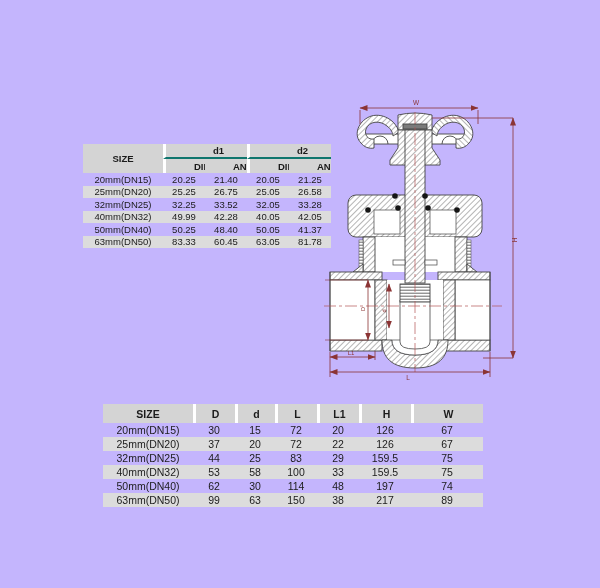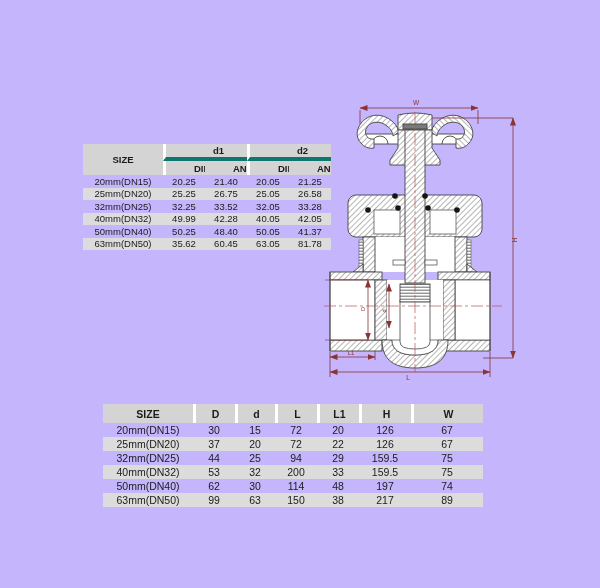--- a/index.html
+++ b/index.html
@@ -5,21 +5,21 @@
   html,body{margin:0;padding:0;background:#fff;}
   .canvas{position:relative;width:600px;height:588px;background:#c4b5fd;overflow:hidden;
           font-family:"Liberation Sans",sans-serif;color:#1b1b1b;}
 
   
   table{border-collapse:separate;border-spacing:0;table-layout:fixed;}
   td,th{padding:0;text-align:center;vertical-align:middle;overflow:hidden;white-space:nowrap;}
 
   .tbl-top{position:absolute;left:83px;top:144px;width:248px;font-size:9.5px;}
   .tbl-top th{background:#d4d4d4;font-weight:bold;font-size:9.5px;}
-  .tbl-top .grp{border-bottom:4px solid #0f766e;height:13px;padding-left:24px;}
+  .tbl-top .grp{border-bottom:2px solid #0f766e;height:13px;padding-left:24px;}
   .tbl-top .sub{height:14px;padding-left:28px;}
   .tbl-top td{height:12.5px;font-size:9.5px;}
   .sep-l{border-left:3px solid #fff;}
   .tbl-top tr.stripe td{background:#dcdcdc;}
 
   .tbl-bot{position:absolute;left:103px;top:404px;width:380px;font-size:10.5px;}
   .tbl-bot th{background:#d4d4d4;font-weight:bold;height:19px;font-size:10.5px;}
   .tbl-bot td{height:14px;}
   .tbl-bot tr.stripe td{background:#dcdcdc;}
 
@@ -82,21 +82,21 @@
     </tr>
     <tr>
       <td>50mm(DN40)</td>
       <td>50.25</td>
       <td>48.40</td>
       <td>50.05</td>
       <td>41.37</td>
     </tr>
     <tr class="stripe">
       <td>63mm(DN50)</td>
-      <td>35.62</td>
+      <td>83.33</td>
       <td>60.45</td>
       <td>63.05</td>
       <td>81.78</td>
     </tr>
   </tbody>
     </table>
 
   <svg class="drawing" viewBox="0 0 210 300">
     <defs>
       <pattern id="hatch" width="4" height="4" patternUnits="userSpaceOnUse" patternTransform="rotate(45)">
@@ -246,30 +246,30 @@
       <td>20</td>
       <td>72</td>
       <td>22</td>
       <td>126</td>
       <td>67</td>
     </tr>
     <tr>
       <td>32mm(DN25)</td>
       <td>44</td>
       <td>25</td>
-      <td>94</td>
+      <td>83</td>
       <td>29</td>
       <td>159.5</td>
       <td>75</td>
     </tr>
     <tr class="stripe">
       <td>40mm(DN32)</td>
       <td>53</td>
-      <td>32</td>
-      <td>200</td>
+      <td>58</td>
+      <td>100</td>
       <td>33</td>
       <td>159.5</td>
       <td>75</td>
     </tr>
     <tr>
       <td>50mm(DN40)</td>
       <td>62</td>
       <td>30</td>
       <td>114</td>
       <td>48</td>

